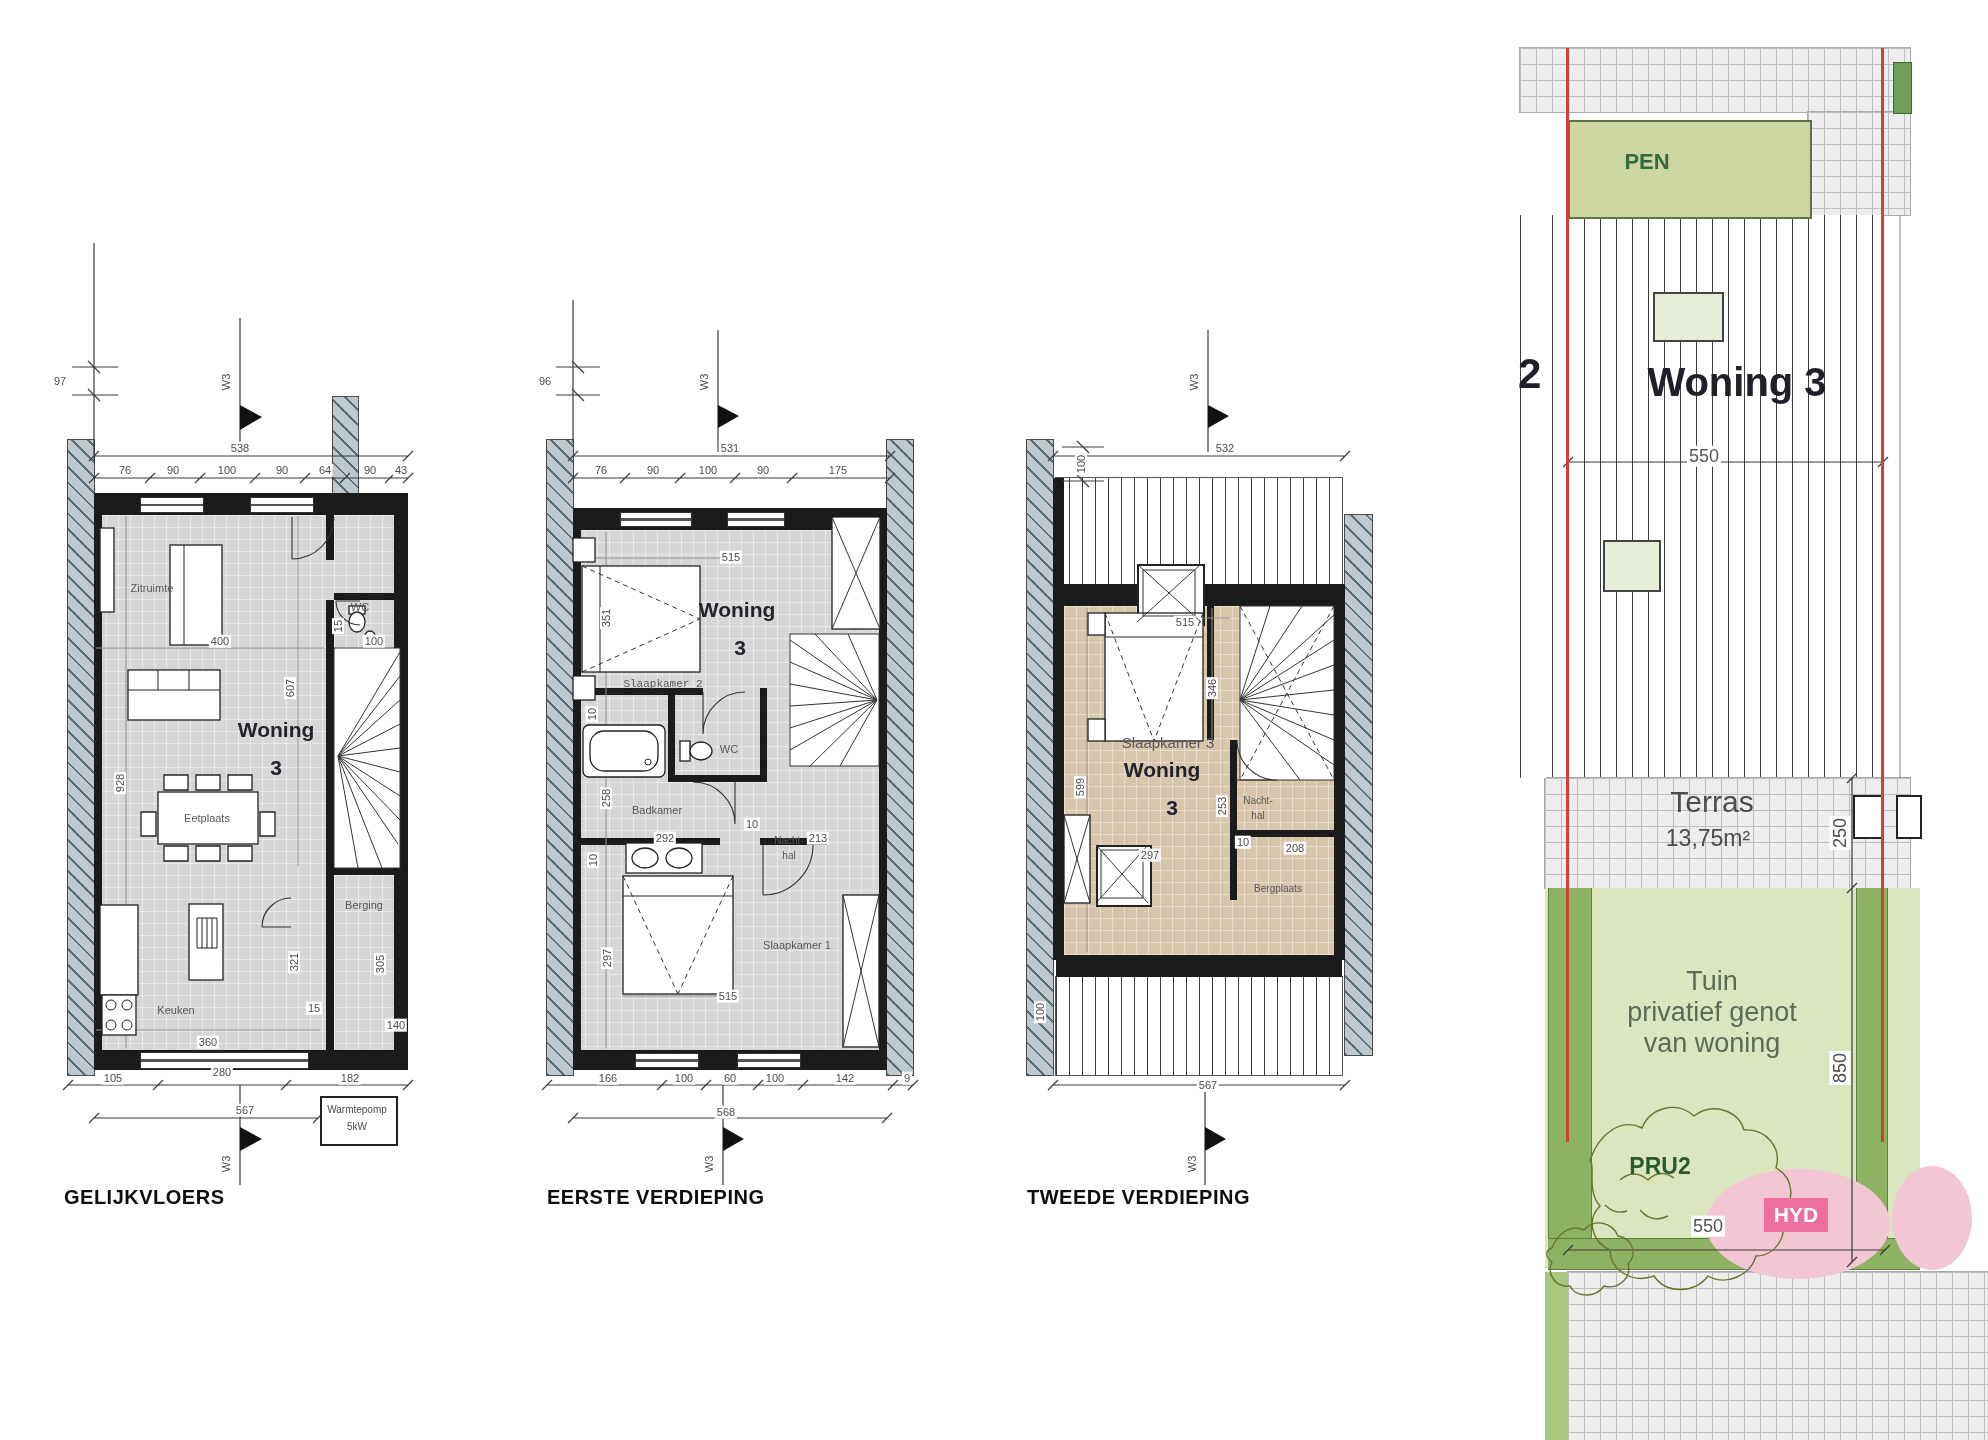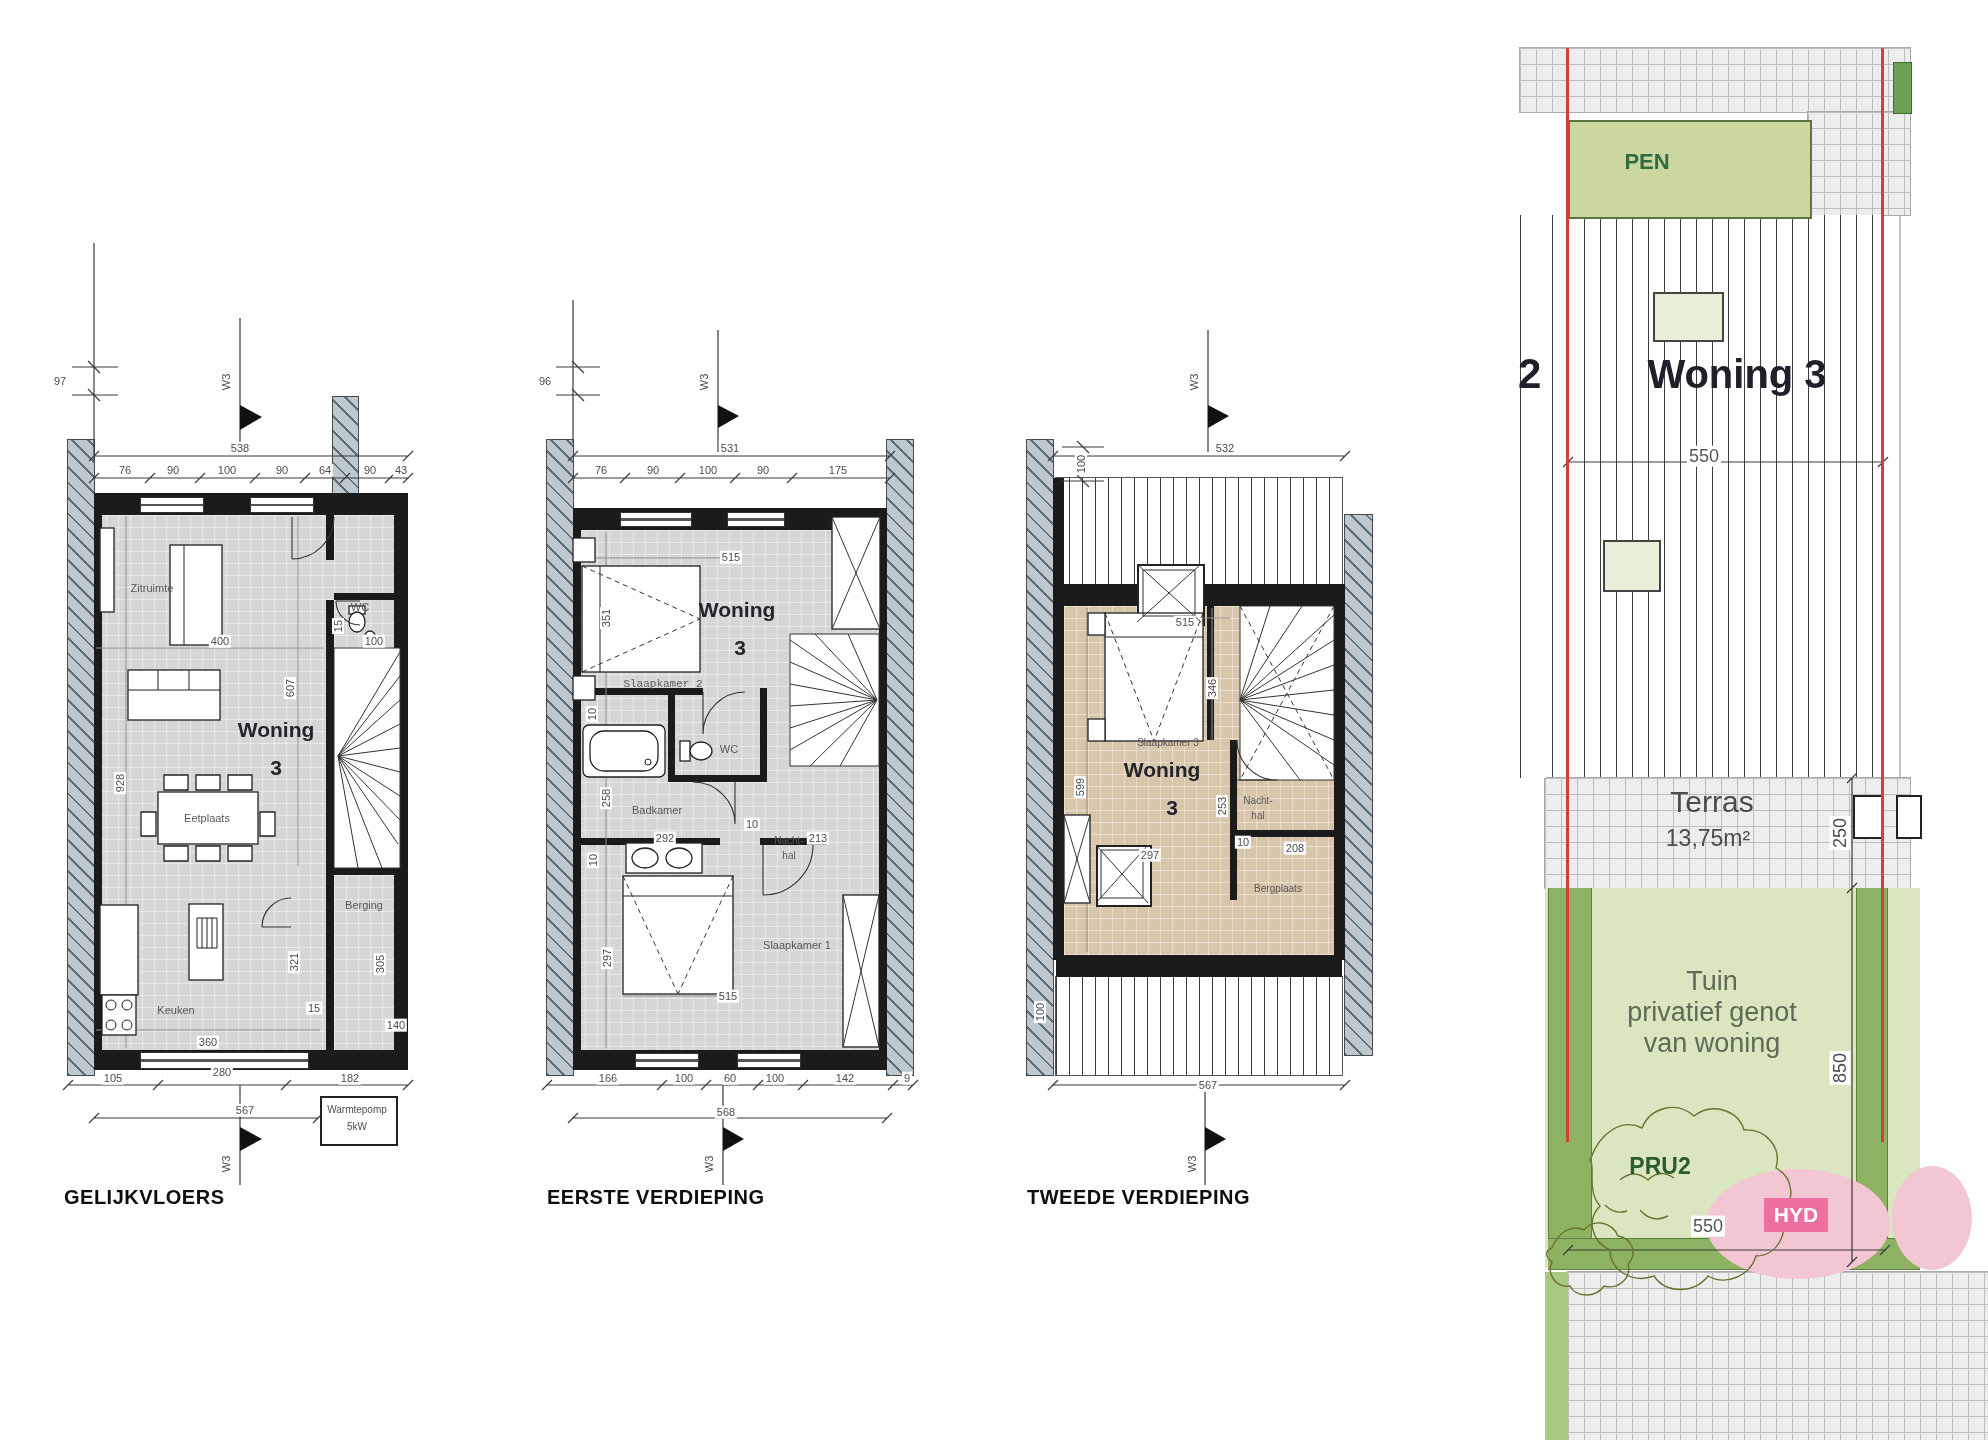--- a/index.html
+++ b/index.html
@@ -148,21 +148,21 @@
   <div class="wall" style="left:1230px;top:830px;width:104px;height:7px;"></div>
   <div class="box" style="left:1137px;top:564px;width:64px;height:58px;z-index:4;"></div>
   <div class="box" style="left:1096px;top:845px;width:52px;height:58px;z-index:4;"></div>
 
   <span class="dimv" style="left:1081px;top:464px;">100</span>
   <span class="dimv" style="left:1194px;top:382px;">W3</span>
   <span class="dim" style="left:1225px;top:448px;">532</span>
   <span class="dim" style="left:1185px;top:622px;">515</span>
   <span class="dimv" style="left:1212px;top:688px;">346</span>
   <span class="dimv" style="left:1080px;top:787px;">599</span>
-  <span class="room" style="left:1168px;top:742px;font-size:10px;">Slaapkamer 3</span>
+  <span class="room" style="left:1168px;top:742px;font-size:15px;">Slaapkamer 3</span>
   <span class="bigw" style="left:1162px;top:770px;">Woning</span>
   <span class="bigw" style="left:1172px;top:808px;">3</span>
   <span class="room" style="left:1258px;top:800px;font-size:10px;">Nacht-</span>
   <span class="room" style="left:1258px;top:815px;font-size:10px;">hal</span>
   <span class="dimv" style="left:1222px;top:806px;">253</span>
   <span class="dim" style="left:1243px;top:842px;">10</span>
   <span class="dim" style="left:1295px;top:848px;">208</span>
   <span class="room" style="left:1278px;top:888px;font-size:10px;">Bergplaats</span>
   <span class="dim" style="left:1150px;top:855px;">297</span>
   <span class="dimv" style="left:1040px;top:1012px;">100</span>
@@ -184,21 +184,21 @@
   <div class="a" style="left:1545px;top:888px;width:375px;height:380px;background:#d9e6bf;z-index:1;"></div>
   <div class="a" style="left:1548px;top:888px;width:42px;height:380px;background:#8db261;border-left:1px solid #5e8040;border-right:1px solid #5e8040;z-index:2;"></div>
   <div class="a" style="left:1856px;top:888px;width:30px;height:380px;background:#8db261;border-left:1px solid #5e8040;border-right:1px solid #5e8040;z-index:2;"></div>
   <div class="a" style="left:1548px;top:1238px;width:372px;height:30px;background:#8db261;border-top:1px solid #5e8040;border-bottom:1px solid #5e8040;z-index:2;"></div>
   <div class="grid" style="left:1568px;top:1272px;width:420px;height:168px;"></div>
   <div class="a" style="left:1545px;top:1272px;width:23px;height:168px;background:#a8c77f;z-index:1;"></div>
   <div class="red" style="left:1566px;top:48px;height:1094px;"></div>
   <div class="red" style="left:1881px;top:48px;height:1094px;"></div>
 
   <span class="room" style="left:1647px;top:162px;font-weight:700;font-size:22px;color:#336b40;z-index:7;">PEN</span>
-  <div class="a" style="left:1606px;top:352px;width:262px;text-align:center;font-weight:700;font-size:40px;color:#20202b;z-index:7;white-space:nowrap;">Woning 3</div>
+  <div class="a" style="left:1606px;top:360px;width:262px;text-align:center;font-weight:700;font-size:40px;color:#20202b;z-index:7;white-space:nowrap;">Woning 3</div>
   <span class="a" style="left:1518px;top:350px;font-weight:700;font-size:42px;color:#20202b;z-index:7;">2</span>
   <span class="dim" style="left:1704px;top:456px;font-size:18px;color:#555;">550</span>
   <span class="room" style="left:1712px;top:802px;font-size:30px;color:#4c4c4c;z-index:7;">Terras</span>
   <span class="room" style="left:1708px;top:838px;font-size:23px;color:#4c4c4c;z-index:7;">13,75m²</span>
   <span class="dimv" style="left:1840px;top:833px;font-size:18px;">250</span>
   <div class="a" style="left:1602px;top:966px;width:220px;text-align:center;font-size:27px;color:#5d6b55;line-height:31px;z-index:7;">
     <span style="display:block;">Tuin</span>
     <span style="display:block;">privatief genot</span>
     <span style="display:block;">van woning</span>
   </div>

